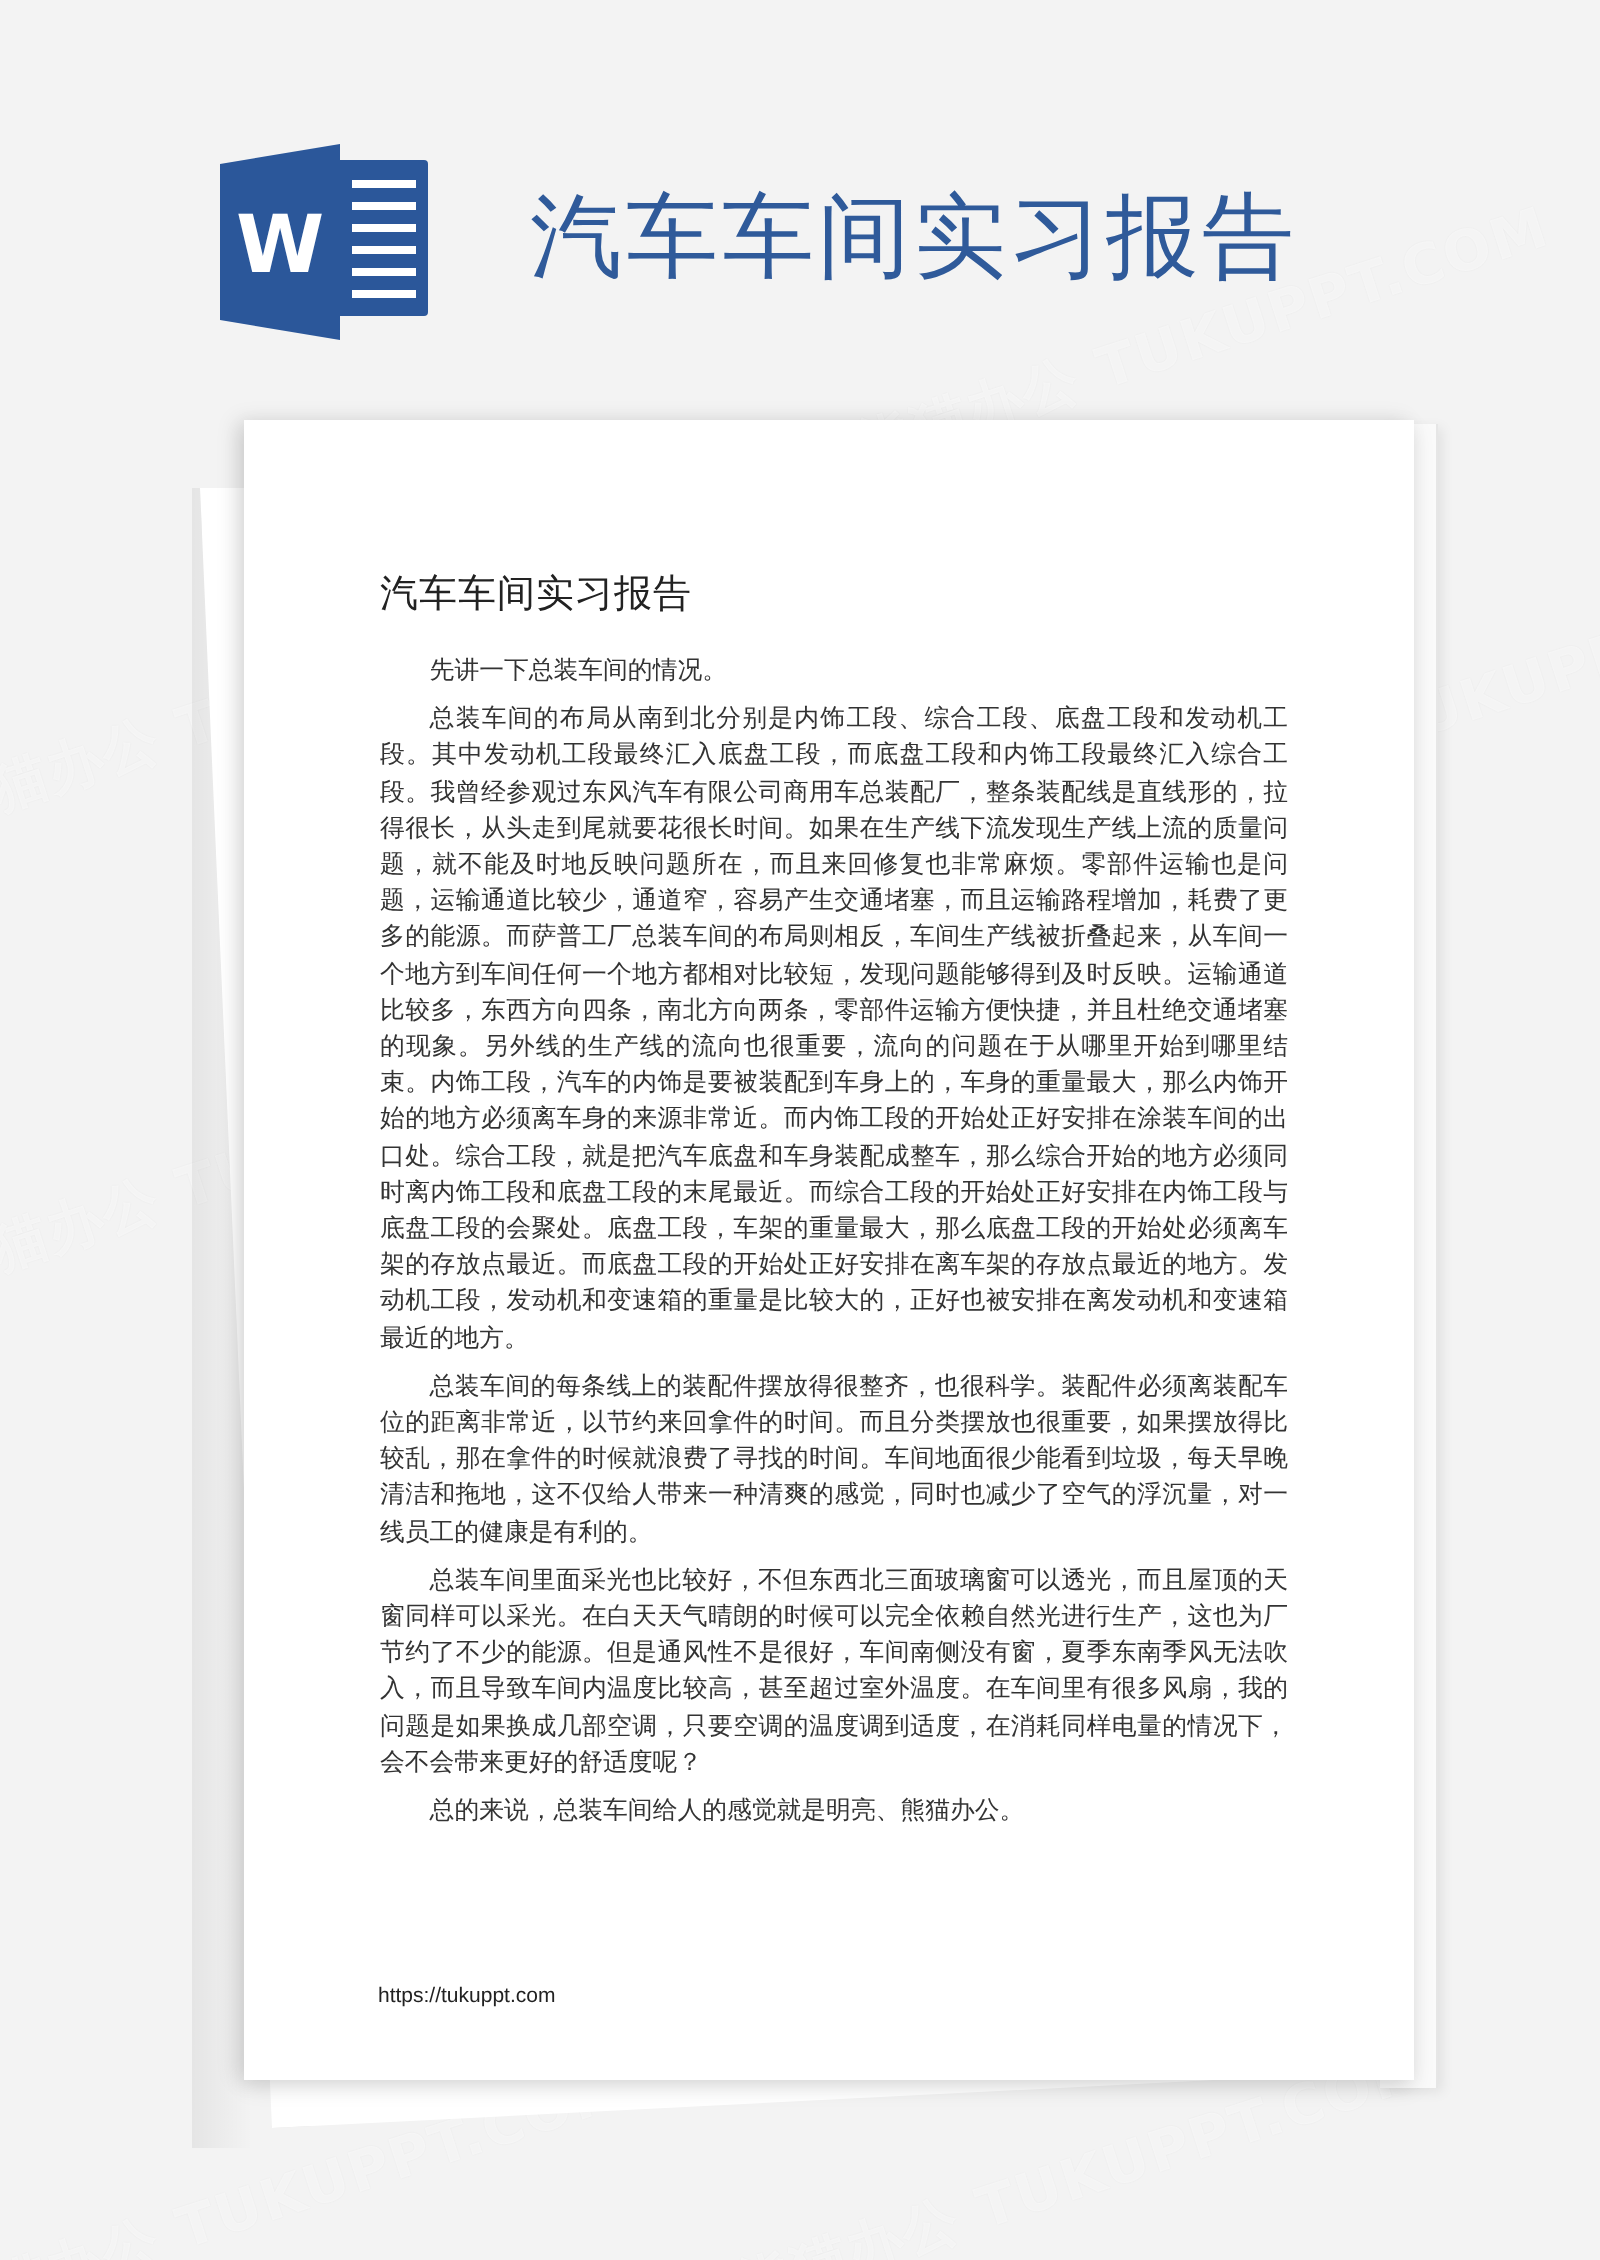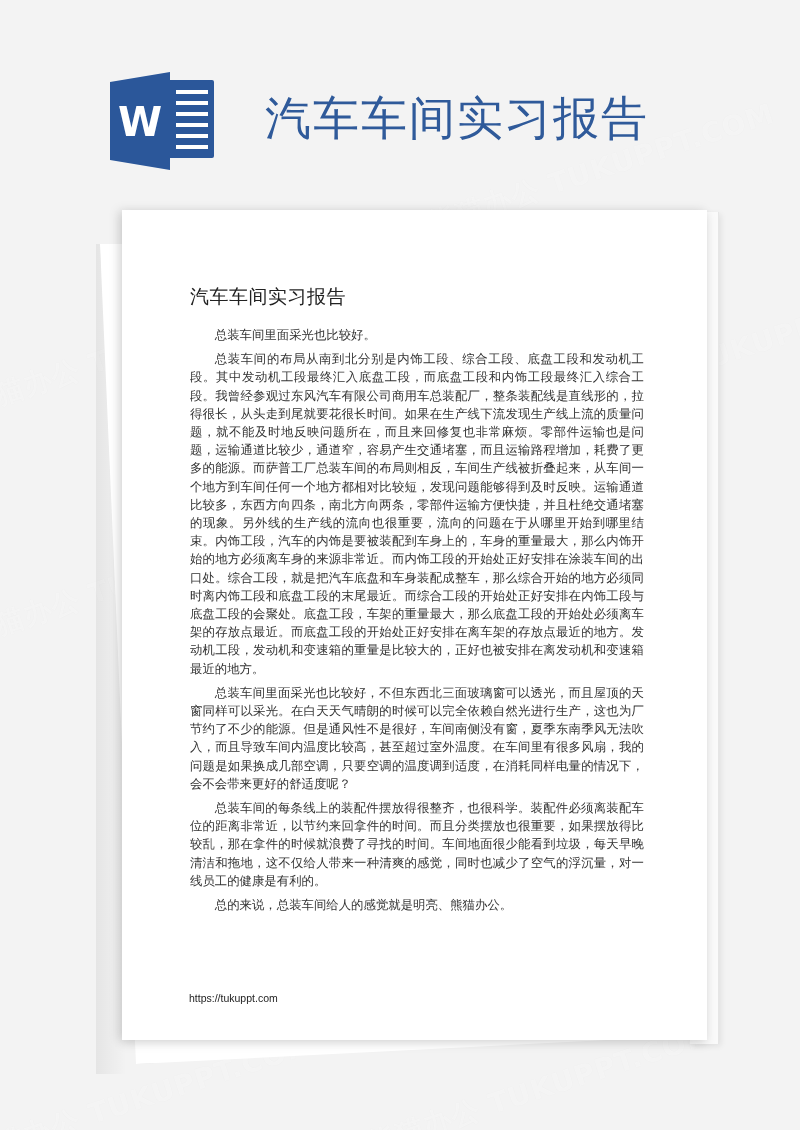--- a/index.html
+++ b/index.html
@@ -86,20 +86,20 @@
 <div class="watermark" style="left:-40px;top:1080px;">熊猫办公 TUKUPPT.COM</div>
 <div class="watermark" style="left:360px;top:1070px;">熊猫办公 TUKUPPT.COM</div>
 
 <div class="back-page-shadow"></div>
 <div class="back-page"></div>
 <div class="side-page"></div>
 
 <div class="page">
   <div class="doc-title">汽车车间实习报告</div>
   <div class="body-text">
-    <p>总装车间里面采光也比较好。</p>
+    <p>先讲一下总装车间的情况。</p>
     <p>总装车间的布局从南到北分别是内饰工段、综合工段、底盘工段和发动机工段。其中发动机工段最终汇入底盘工段，而底盘工段和内饰工段最终汇入综合工段。我曾经参观过东风汽车有限公司商用车总装配厂，整条装配线是直线形的，拉得很长，从头走到尾就要花很长时间。如果在生产线下流发现生产线上流的质量问题，就不能及时地反映问题所在，而且来回修复也非常麻烦。零部件运输也是问题，运输通道比较少，通道窄，容易产生交通堵塞，而且运输路程增加，耗费了更多的能源。而萨普工厂总装车间的布局则相反，车间生产线被折叠起来，从车间一个地方到车间任何一个地方都相对比较短，发现问题能够得到及时反映。运输通道比较多，东西方向四条，南北方向两条，零部件运输方便快捷，并且杜绝交通堵塞的现象。另外线的生产线的流向也很重要，流向的问题在于从哪里开始到哪里结束。内饰工段，汽车的内饰是要被装配到车身上的，车身的重量最大，那么内饰开始的地方必须离车身的来源非常近。而内饰工段的开始处正好安排在涂装车间的出口处。综合工段，就是把汽车底盘和车身装配成整车，那么综合开始的地方必须同时离内饰工段和底盘工段的末尾最近。而综合工段的开始处正好安排在内饰工段与底盘工段的会聚处。底盘工段，车架的重量最大，那么底盘工段的开始处必须离车架的存放点最近。而底盘工段的开始处正好安排在离车架的存放点最近的地方。发动机工段，发动机和变速箱的重量是比较大的，正好也被安排在离发动机和变速箱最近的地方。</p>
+    <p>总装车间的每条线上的装配件摆放得很整齐，也很科学。装配件必须离装配车位的距离非常近，以节约来回拿件的时间。而且分类摆放也很重要，如果摆放得比较乱，那在拿件的时候就浪费了寻找的时间。车间地面很少能看到垃圾，每天早晚清洁和拖地，这不仅给人带来一种清爽的感觉，同时也减少了空气的浮沉量，对一线员工的健康是有利的。</p>
     <p>总装车间里面采光也比较好，不但东西北三面玻璃窗可以透光，而且屋顶的天窗同样可以采光。在白天天气晴朗的时候可以完全依赖自然光进行生产，这也为厂节约了不少的能源。但是通风性不是很好，车间南侧没有窗，夏季东南季风无法吹入，而且导致车间内温度比较高，甚至超过室外温度。在车间里有很多风扇，我的问题是如果换成几部空调，只要空调的温度调到适度，在消耗同样电量的情况下，会不会带来更好的舒适度呢？</p>
-    <p>总装车间的每条线上的装配件摆放得很整齐，也很科学。装配件必须离装配车位的距离非常近，以节约来回拿件的时间。而且分类摆放也很重要，如果摆放得比较乱，那在拿件的时候就浪费了寻找的时间。车间地面很少能看到垃圾，每天早晚清洁和拖地，这不仅给人带来一种清爽的感觉，同时也减少了空气的浮沉量，对一线员工的健康是有利的。</p>
     <p>总的来说，总装车间给人的感觉就是明亮、熊猫办公。</p>
   </div>
   <div class="footer-link">https://tukuppt.com</div>
 </div>
 
 </body></html>

